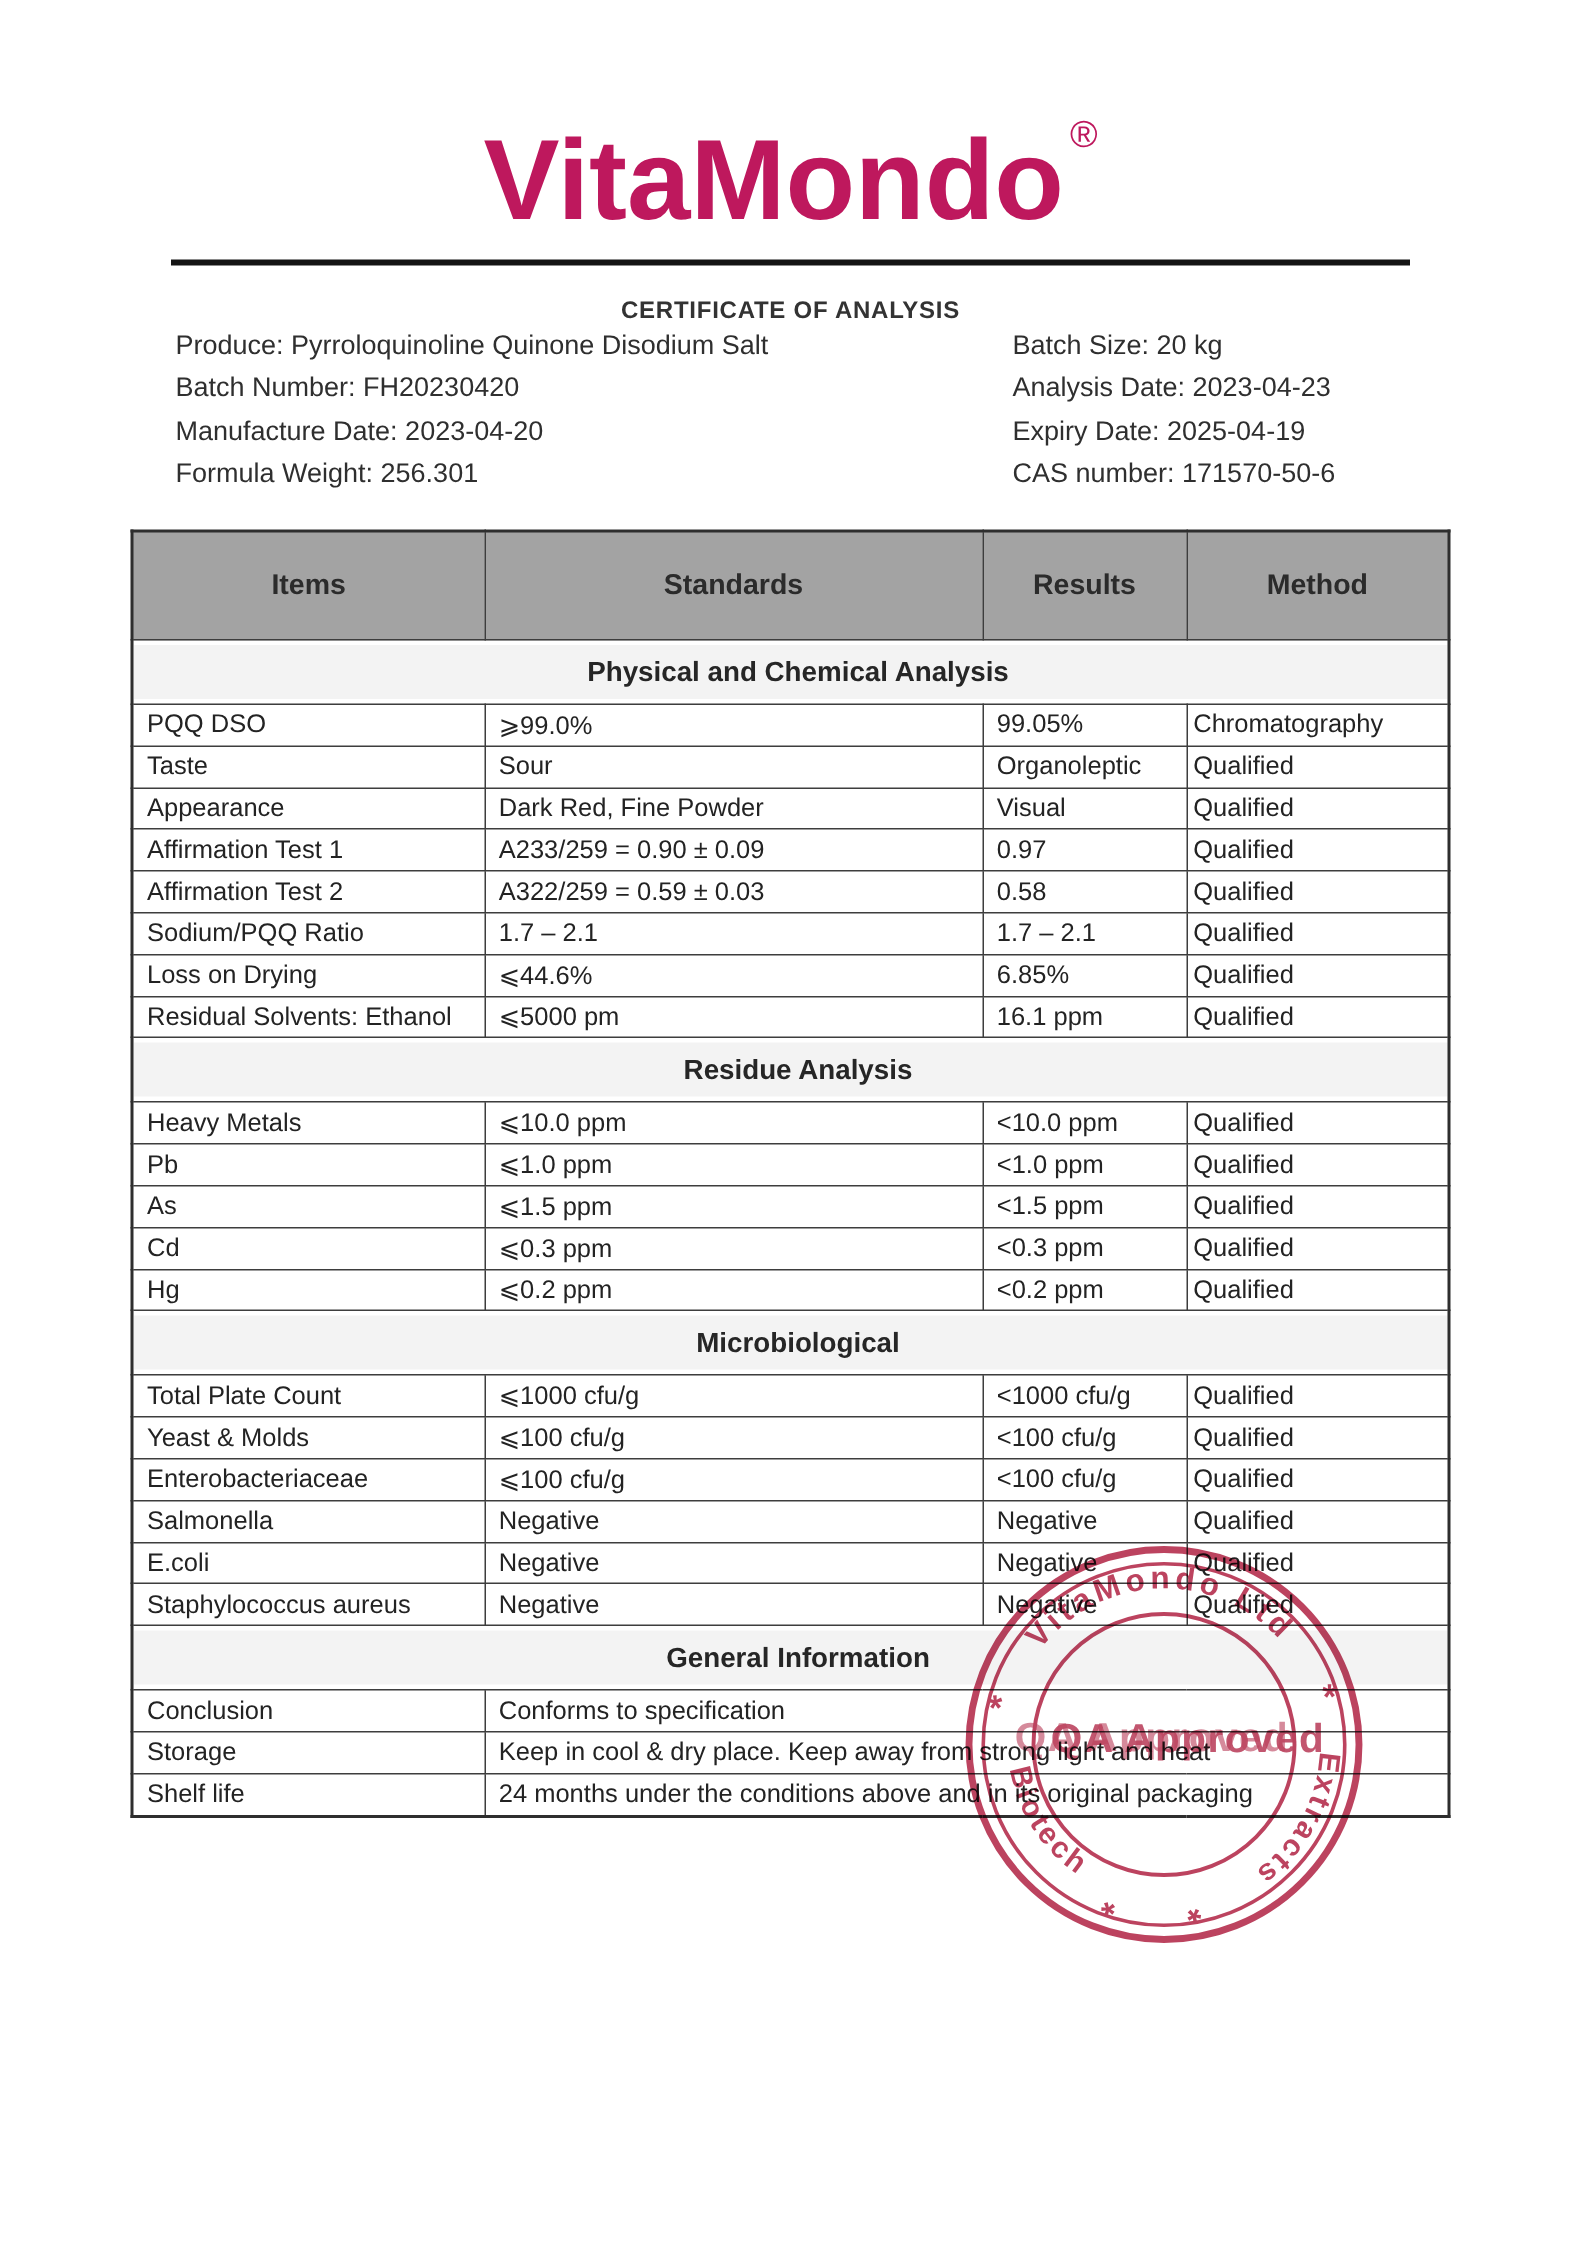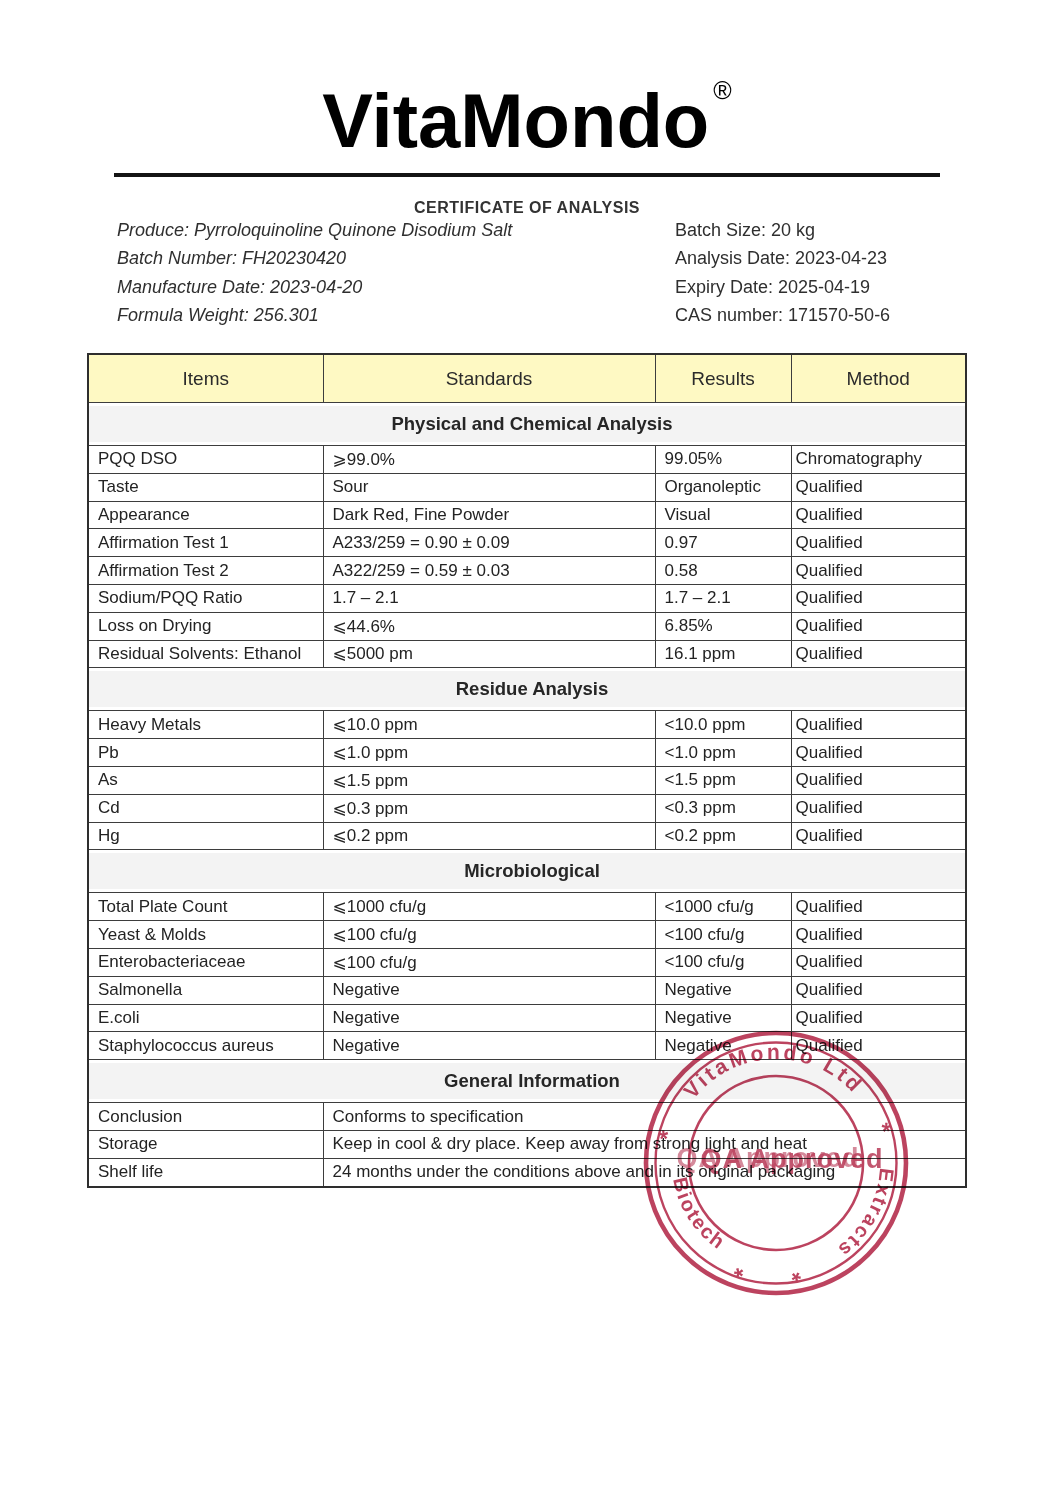--- a/index.html
+++ b/index.html
@@ -15,32 +15,32 @@
   }
   .logo sup { font-size:25px; font-weight:400; vertical-align:48px; margin-left:4px; }
   .rule { width:826px; height:4px; background:#141414; margin:2px auto 0 114px; }
   .title {
     margin-top:22px; text-align:center;
     font-size:16px; font-weight:700; color:#333333; letter-spacing:0.5px;
   }
   
   .info { position:absolute; top:216px; left:117px; display:flex; font-size:18px; color:#2f2f2f; }
   .info-col { line-height:28.4px; }
-  .info-col.left { width:558px;font-style:italic; }
+  .info-col.left { width:558px; }
   
   table.coa {
     position:absolute; left:87px; top:353px; width:878px;
     border-collapse:collapse; table-layout:fixed;
     font-size:17px; color:#232323;
   }
   table.coa { border:2.5px solid #2e2e2e; }
   table.coa th, table.coa td { border:1.6px solid #3d3d3d; vertical-align:middle; }
   table.coa th {
-    height:47px; background:#fef9c3; font-size:19px; font-weight:400;
-    color:#2b2b2b; text-align:center; padding:0;
+    height:47px; background:#a3a3a3; font-size:19px; font-weight:700;
+    color:#2b2b2b; text-align:center; padding:12px;
   }
   td.section-cell {
     height:42px; background:#f3f3f3; font-weight:700; font-size:18.5px;
     padding:0 0 0 10px; color:#262626;
     box-shadow: inset 0 3px 0 0 #ffffff, inset 0 -3px 0 0 #ffffff;
     text-align: center;
   }
   td.data { height:26.8px; padding:0 9px; }
   td.center { text-align:left; padding:0 4px; }
   
@@ -54,21 +54,21 @@
   .stamp .ringtext-sm { font-size:20px; letter-spacing:2px; }
   .stamp .star { font-size:24px; letter-spacing:0; }
   .stamp .center-main { font-size:27px; letter-spacing:1px; opacity:0.9; }
   .stamp .center-ghost { font-size:27px; letter-spacing:1px; opacity:0.62; }
 </style>
 </head>
 <body>
 
 <div class="page">
 
-  <div class="logo" style="color: #000000; text-align: center;"><span>VitaMondo</span><sup>®</sup></div>
+  <div class="logo" style="color: #be185d; text-align: center;"><span>VitaMondo</span><sup>®</sup></div>
 
   <div class="rule"></div>
 
   <div class="title">CERTIFICATE OF ANALYSIS</div>
 
   <div class="info">
     <div class="info-col left" id="info-left">
         <div>Produce: Pyrroloquinoline Quinone Disodium Salt</div>
         <div>Batch Number: FH20230420</div>
         <div>Manufacture Date: 2023-04-20</div>

